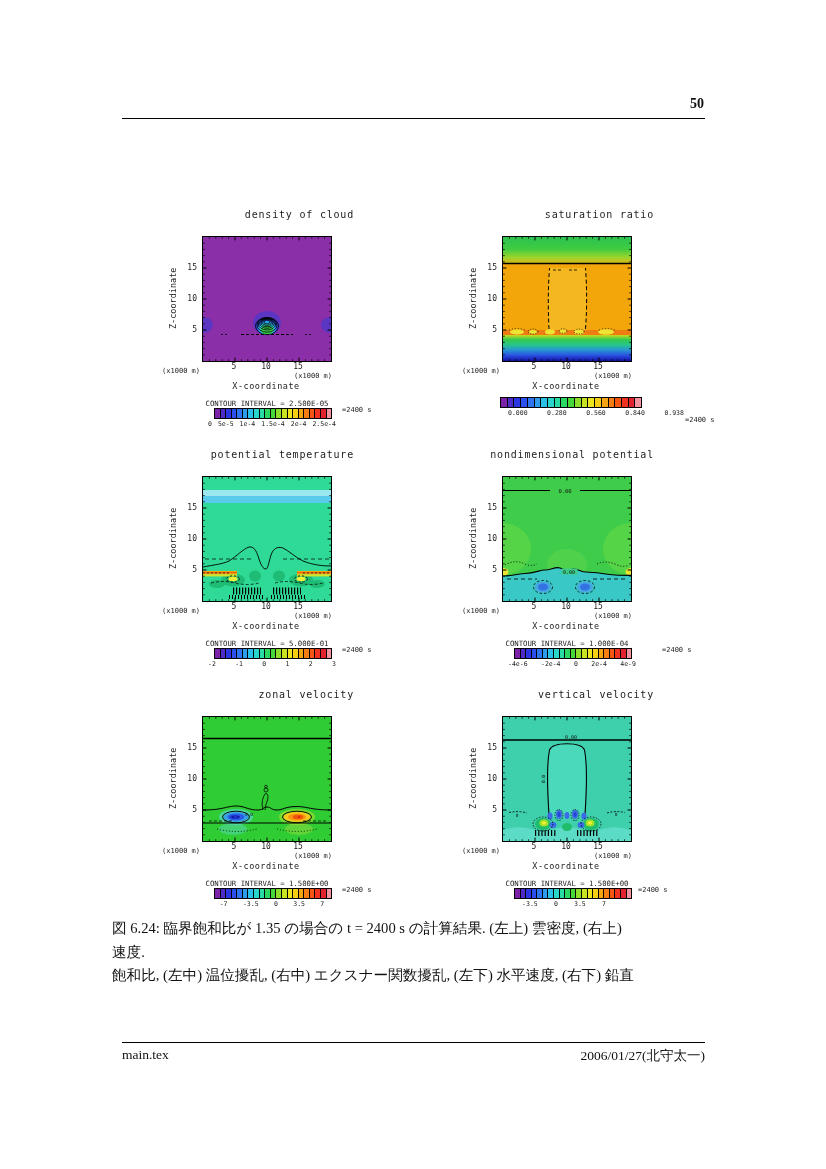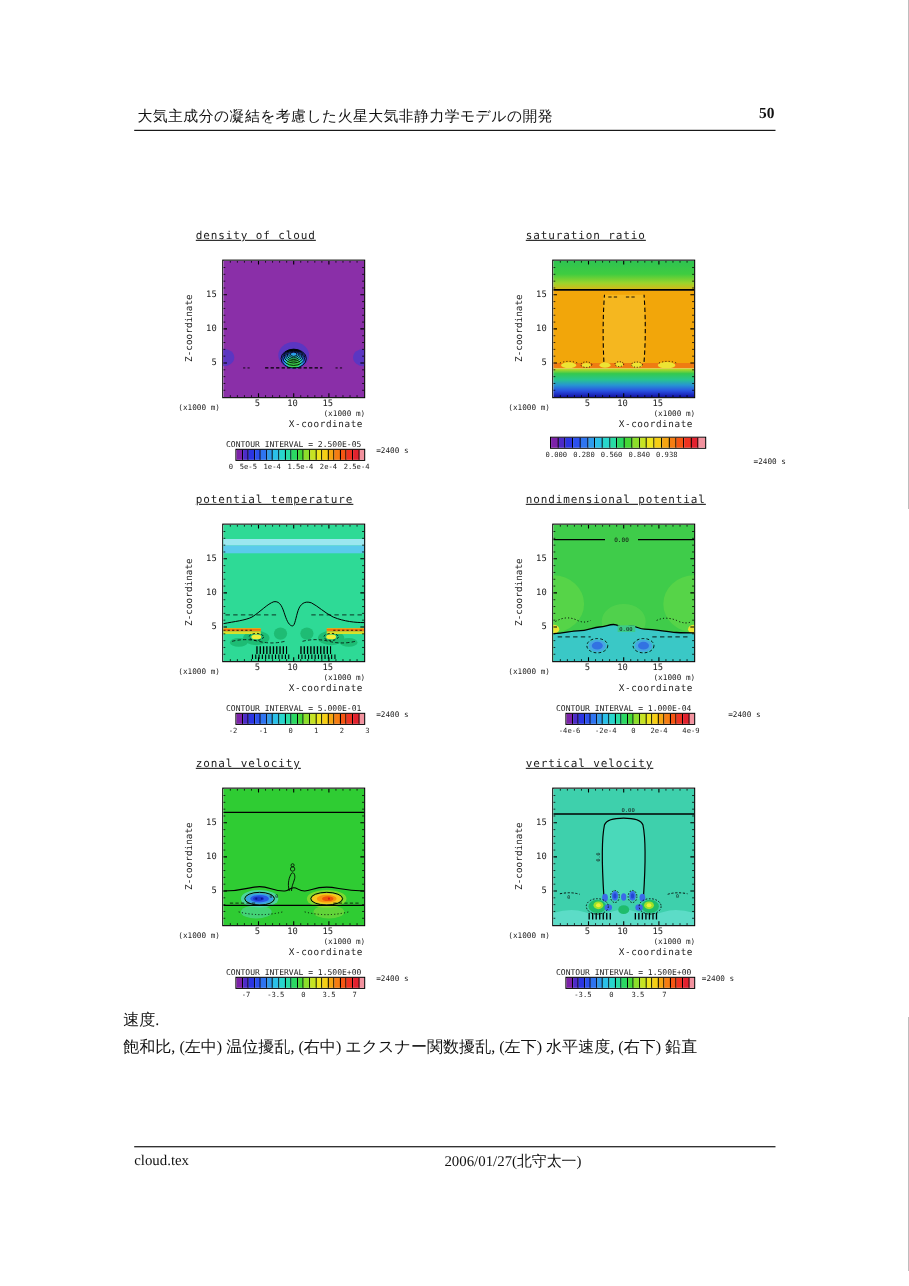--- a/index.html
+++ b/index.html
@@ -4,46 +4,45 @@
 <style>
   html,body{margin:0;padding:0;background:#888;}
   #page{position:relative;width:826px;height:1169px;background:#ffffff;overflow:hidden;
         font-family:"Liberation Serif",serif;color:#111;}
   
   .hdr-title{position:absolute;left:125px;top:97px;font-size:13.5px;letter-spacing:.4px;}
   .hdr-num{position:absolute;left:604px;top:96px;width:100px;text-align:right;font-size:14px;font-weight:bold;}
   .hrule{position:absolute;left:122px;width:583px;height:1px;background:#000;}
   .cap{position:absolute;left:112px;top:917px;width:608px;font-size:14.6px;line-height:23.5px;}
   .ftr-l{position:absolute;left:122px;top:1047px;font-size:13.5px;}
-  .ftr-r{position:absolute;left:404px;top:1047px;width:301px;text-align:left;font-size:13.5px;}
+  .ftr-r{position:absolute;left:404px;top:1047px;width:301px;text-align:right;font-size:13.5px;}
   
   .fig{position:absolute;width:300px;height:240px;font-family:"DejaVu Sans Mono",monospace;color:#1c1c1c;}
-  .ptitle{position:absolute;left:30px;top:9px;width:176px;text-align:left;font-size:10px;letter-spacing:.8px;text-decoration:underline;}
+  .ptitle{position:absolute;left:30px;top:9px;width:176px;text-align:right;font-size:10px;letter-spacing:.8px;}
   .ylab{position:absolute;left:20px;top:36px;height:124px;display:flex;align-items:center;justify-content:center;
         writing-mode:vertical-rl;transform:rotate(180deg);font-size:8.5px;}
   .ytick{position:absolute;width:22px;left:27px;text-align:right;font-size:8px;}
   .plotbox{position:absolute;left:54px;top:36px;border:1px solid #000;display:block;}
   .xtick{position:absolute;top:162px;width:20px;text-align:center;font-size:8px;}
   .unitl{position:absolute;left:0px;top:167px;width:52px;text-align:right;font-size:7px;}
   .unitr{position:absolute;left:128px;top:172px;width:56px;text-align:right;font-size:7px;}
-  .xlab{position:absolute;left:54px;top:181px;width:128px;text-align:right;font-size:8.5px;letter-spacing:.5px;}
+  .xlab{position:absolute;left:54px;top:181px;width:128px;text-align:center;font-size:8.5px;letter-spacing:.5px;}
   .cint{position:absolute;left:34px;top:199px;width:170px;text-align:center;font-size:7.3px;}
   .cbar{position:absolute;left:66px;top:208px;width:116px;height:9px;display:flex;border:1px solid #000;background:#fff;}
   .cbar span{flex:1;border-right:1px solid #000;}
   .cbar span:last-child{border-right:0;}
   .cbl{position:absolute;left:60px;top:220px;width:128px;display:flex;justify-content:space-between;font-size:6.5px;}
   .time{position:absolute;left:194px;top:206px;font-size:7px;}
   svg text{font-family:"DejaVu Sans Mono",monospace;fill:#111;}
 </style>
 </head>
 <body>
 
 <div id="page">
 
-  <div class="hdr-title">大気主成分の凝結を考慮した火星大気非静力学モデルの開発</div>
   <div class="hdr-num">50</div>
   <div class="hrule" style="top:118px"></div>
 
   <div class="fig" style="left:148px;top:200px">
     <div class="ptitle">density of cloud</div>
     <div class="ylab">Z-coordinate</div>
     <div class="ytick" style="top:63px">15</div>
     <div class="ytick" style="top:94px">10</div>
     <div class="ytick" style="top:125px">5</div>
     <svg class="plotbox" width="128" height="124" viewBox="0 0 128 124">
@@ -330,21 +329,21 @@
         <span style="background: rgb(198, 227, 34);"></span>
         <span style="background: rgb(239, 229, 28);"></span>
         <span style="background: rgb(246, 206, 20);"></span>
         <span style="background: rgb(246, 165, 18);"></span>
         <span style="background: rgb(246, 125, 18);"></span>
         <span style="background: rgb(246, 85, 18);"></span>
         <span style="background: rgb(239, 51, 32);"></span>
         <span style="background: rgb(226, 34, 46);"></span>
         <span style="background: rgb(242, 146, 158);"></span>
       </div>
-    <div class="cbl" style="left:48px;top:209px;width:120px">
+    <div class="cbl" style="left:60px;top:209px;width:176px">
       <span>0.000</span>
       <span>0.280</span>
       <span>0.560</span>
       <span>0.840</span>
       <span>0.938</span>
     </div>
     <div class="time" style="left:237px;top:216px">=2400 s</div>
   </div>
 
   <div class="fig" style="left:148px;top:440px">
@@ -953,21 +952,22 @@
     <div class="cbl" style="left:66px;width:100px;justify-content:space-around">
       <span>-3.5</span>
       <span>0</span>
       <span>3.5</span>
       <span>7</span>
     </div>
     <div class="time" style="left:190px">=2400 s</div>
   </div>
 
   <div class="cap">
+    <div>図 6.24: 臨界飽和比が 1.35 の場合の t = 2400 s の計算結果. (左上) 雲密度, (右上)</div>
     <div>速度.</div>
     <div>飽和比, (左中) 温位擾乱, (右中) エクスナー関数擾乱, (左下) 水平速度, (右下) 鉛直</div>
   </div>
 
   <div class="hrule" style="top:1042px"></div>
-  <div class="ftr-l">cloud.tex</div>
+  <div class="ftr-l">main.tex</div>
   <div class="ftr-r">2006/01/27(北守太一)</div>
 
 </div>
 
 </body></html>

